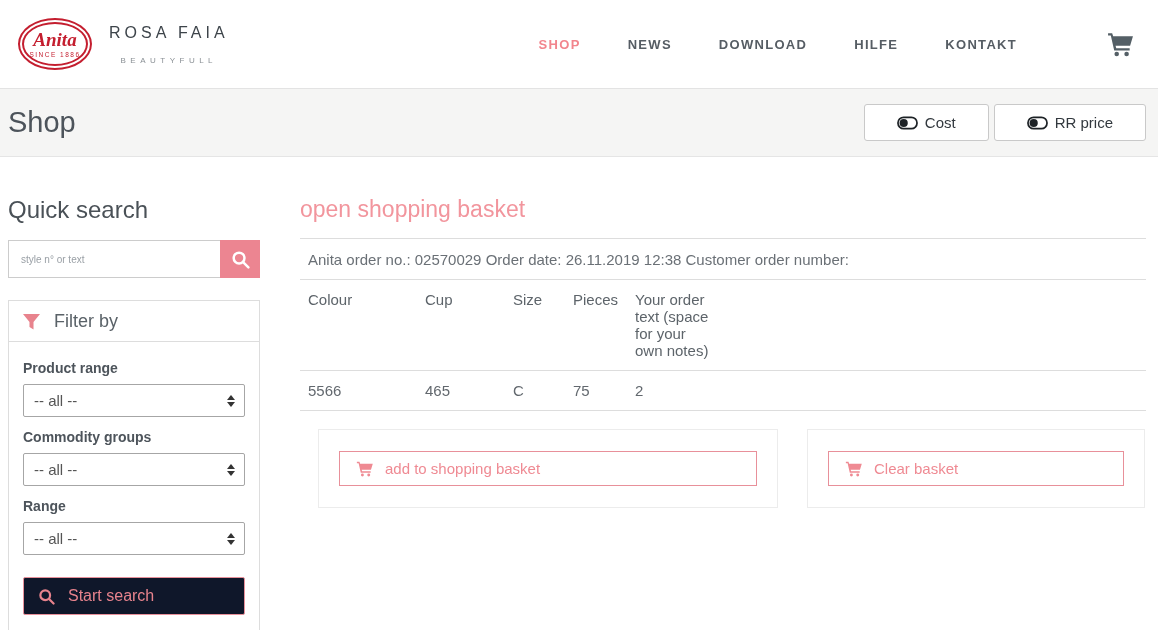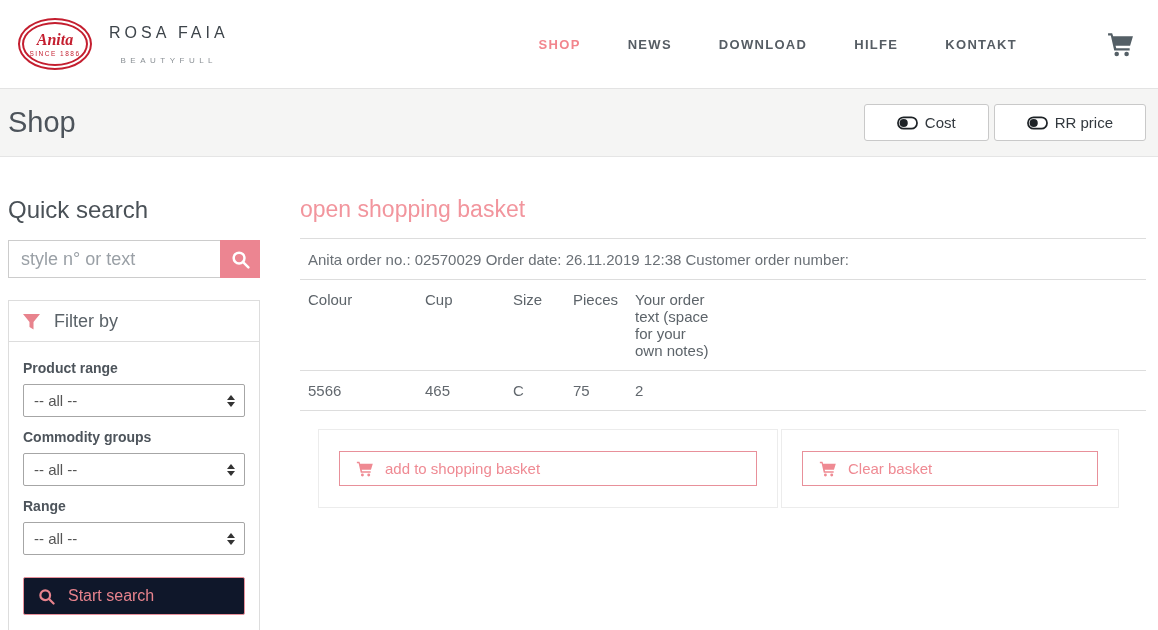--- a/index.html
+++ b/index.html
@@ -6,21 +6,21 @@
   html,body { width:1158px; height:630px; background:#fff; overflow:hidden;
               font-family:"Liberation Sans","DejaVu Sans",sans-serif; }
 
   
   .header { height:88px; display:flex; align-items:center; padding:0 24px 0 18px; background:#fff; }
   .logo-group { display:flex; align-items:center; }
   .oval { width:74px; height:52px; border:2px solid #c41e2f; border-radius:50%;
           display:flex; flex-direction:column; align-items:center; justify-content:center; position:relative; }
   .oval::before { content:""; position:absolute; inset:2px; border:2px solid #c41e2f; border-radius:50%; }
   .brand-script { color:#c41e2f; font-family:"Liberation Serif","DejaVu Serif",serif;
-                  font-style:italic; font-weight:bold; font-size:16px; line-height:1; z-index:1; }
+                  font-style:italic; font-weight:bold; font-size:19px; line-height:1; z-index:1; }
   .brand-since { color:#c41e2f; font-size:6.5px; letter-spacing:1.5px; margin-top:2px; z-index:1; }
   .cobrand { margin-left:17px; display:flex; flex-direction:column; align-items:center; }
   .cobrand-name { color:#3d444a; font-size:16px; letter-spacing:4px; font-weight:400; }
   .cobrand-sub { color:#8a9095; font-size:8px; letter-spacing:4.5px; margin-top:14px; }
 
   .nav { margin-left:auto; display:flex; align-items:center; gap:47px; }
   .nav-item { font-size:13px; font-weight:bold; letter-spacing:1.3px; color:#565d64;
               text-transform:uppercase; cursor:pointer; text-decoration:none; }
   .nav-item.active { color:#f2858d; }
   .nav-cart { margin-left:42px; color:#545f66; cursor:pointer; display:flex; align-items:center; }
@@ -33,21 +33,21 @@
   .toggle-btn { background:#fff; border:1px solid #c9c9c9; border-radius:3px; height:37px;
                 display:flex; align-items:center; gap:7px; padding:0 32px; font-size:15px;
                 color:#32383e; cursor:pointer; font-family:inherit; }
   .toggle-btn svg { display:block; }
 
   
   .content { display:flex; padding:39px 12px 0 8px; align-items:flex-start; }
   .sidebar { width:252px; flex-shrink:0; }
   .side-title { font-size:24px; font-weight:300; color:#4a5157; }
   .search-row { display:flex; margin-top:16px; height:38px; }
-  .search-input { flex:1; border:1px solid #ccc; border-right:none; padding:0 12px; font-size:18px;
+  .search-input { flex:1; border:1px solid #ccc; border-right:none; padding:0 12px; font-size:10px;
                   color:#555; outline:none; font-family:inherit; min-width:0; }
   .search-input::placeholder { color:#9aa0a6; }
   .search-btn { width:40px; background:#ec8591; border:none; color:#fff; cursor:pointer;
                 display:flex; align-items:center; justify-content:center; }
 
   .filter-panel { margin-top:22px; border:1px solid #ddd; }
   .filter-head { display:flex; align-items:center; gap:14px; padding:10px 14px 9px; border-bottom:1px solid #ddd; }
   .filter-head-label { font-size:18px; color:#5a6268; font-weight:400; }
   .filter-body { padding:6px 14px 16px; }
   .filter-label { font-size:14px; font-weight:bold; color:#4d545b; margin:12px 0 8px; }
@@ -67,21 +67,21 @@
   
   .main { margin-left:40px; flex:1; }
   .basket-title { font-size:23px; font-weight:400; color:#f2959d; }
   .rule { border:none; border-top:1px solid #ddd; margin:0; }
   .rule.first { margin-top:15px; }
   .order-info { font-size:15px; color:#6a7076; padding:12px 8px 11px; }
   .btable-row { display:grid; grid-template-columns:117px 88px 60px 62px 88px 1fr; }
   .btable-row > div { padding:11px 4px 11px 8px; font-size:15px; color:#62686e; }
   .btable-row.head > div { color:#5d646a; }
 
-  .action-area { display:flex; gap:3px; margin:18px 0 0 18px; }
+  .action-area { display:flex; gap:29px; margin:18px 0 0 18px; }
   .action-box { border:1px solid #ececec; padding:21px 20px; }
   .action-box.add { width:460px; }
   .action-box.clear { width:338px; }
   .pink-btn { width:100%; height:35px; background:#fff; border:1px solid #e8909a; color:#ef8a93;
               font-size:15px; display:flex; align-items:center; gap:12px; padding:0 16px;
               cursor:pointer; font-family:inherit; }
   .icon { display:inline-flex; align-items:center; justify-content:center; }
 </style>
 </head>
 <body>

